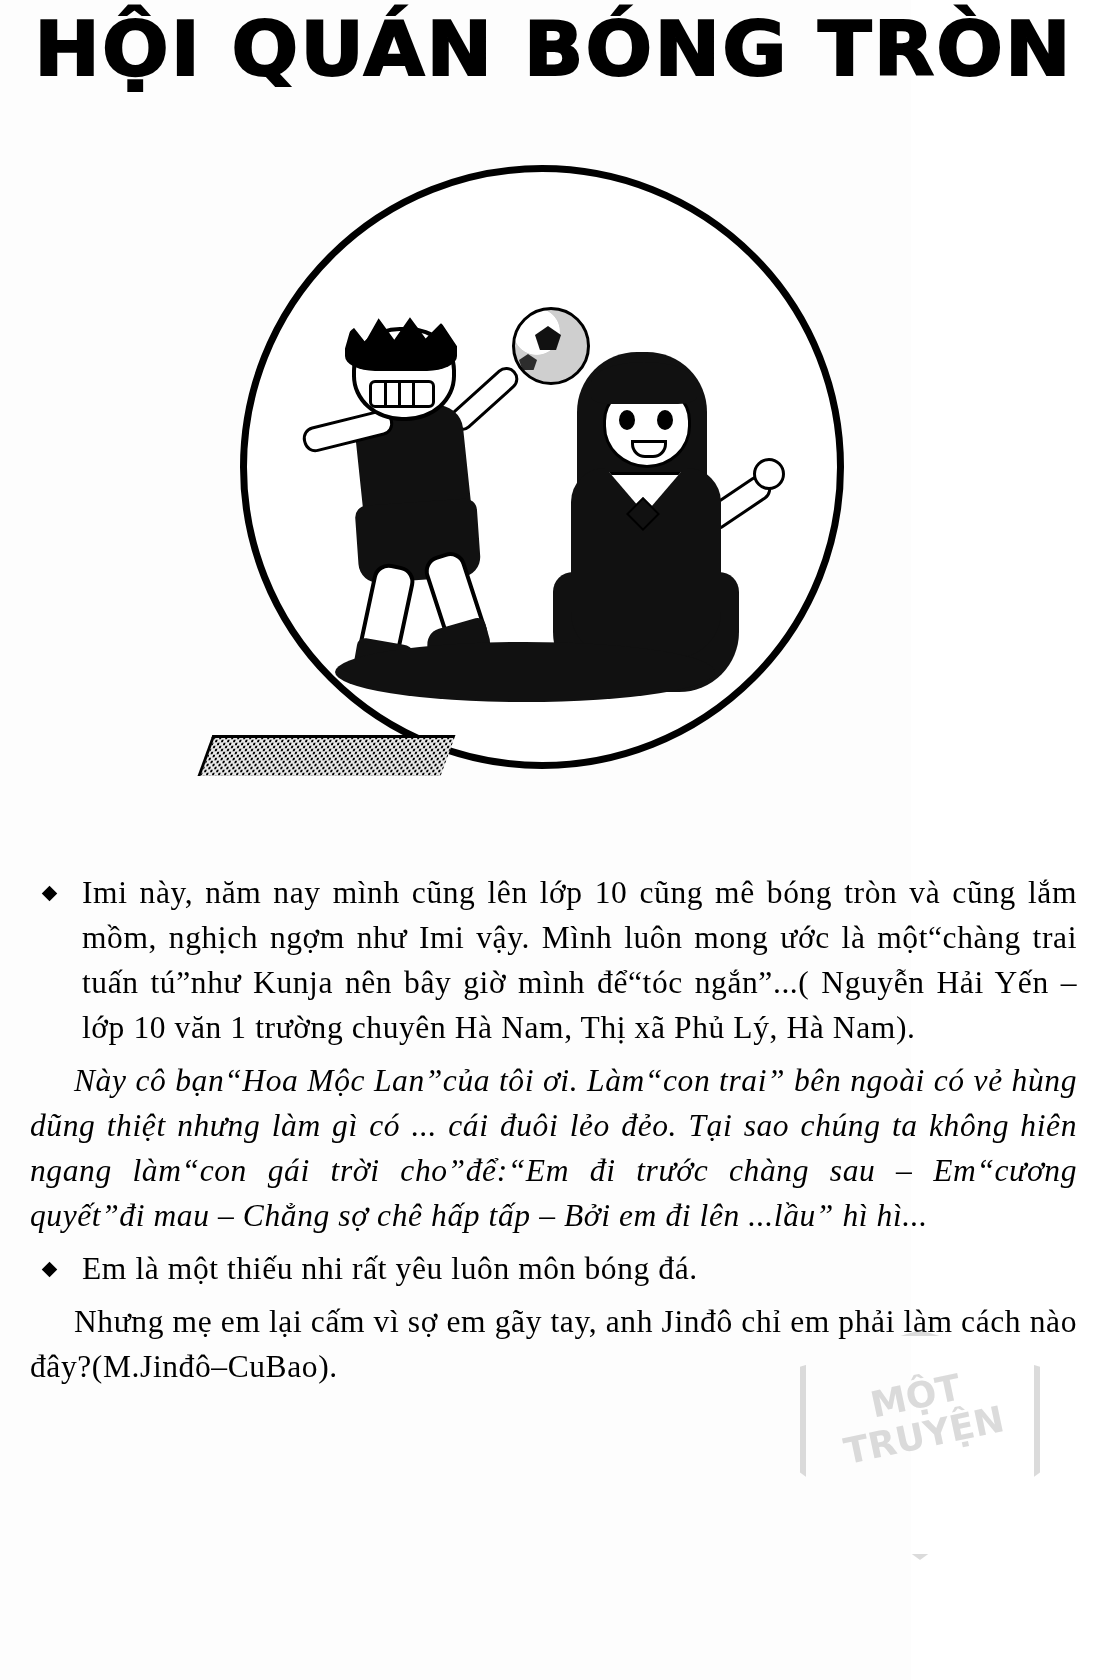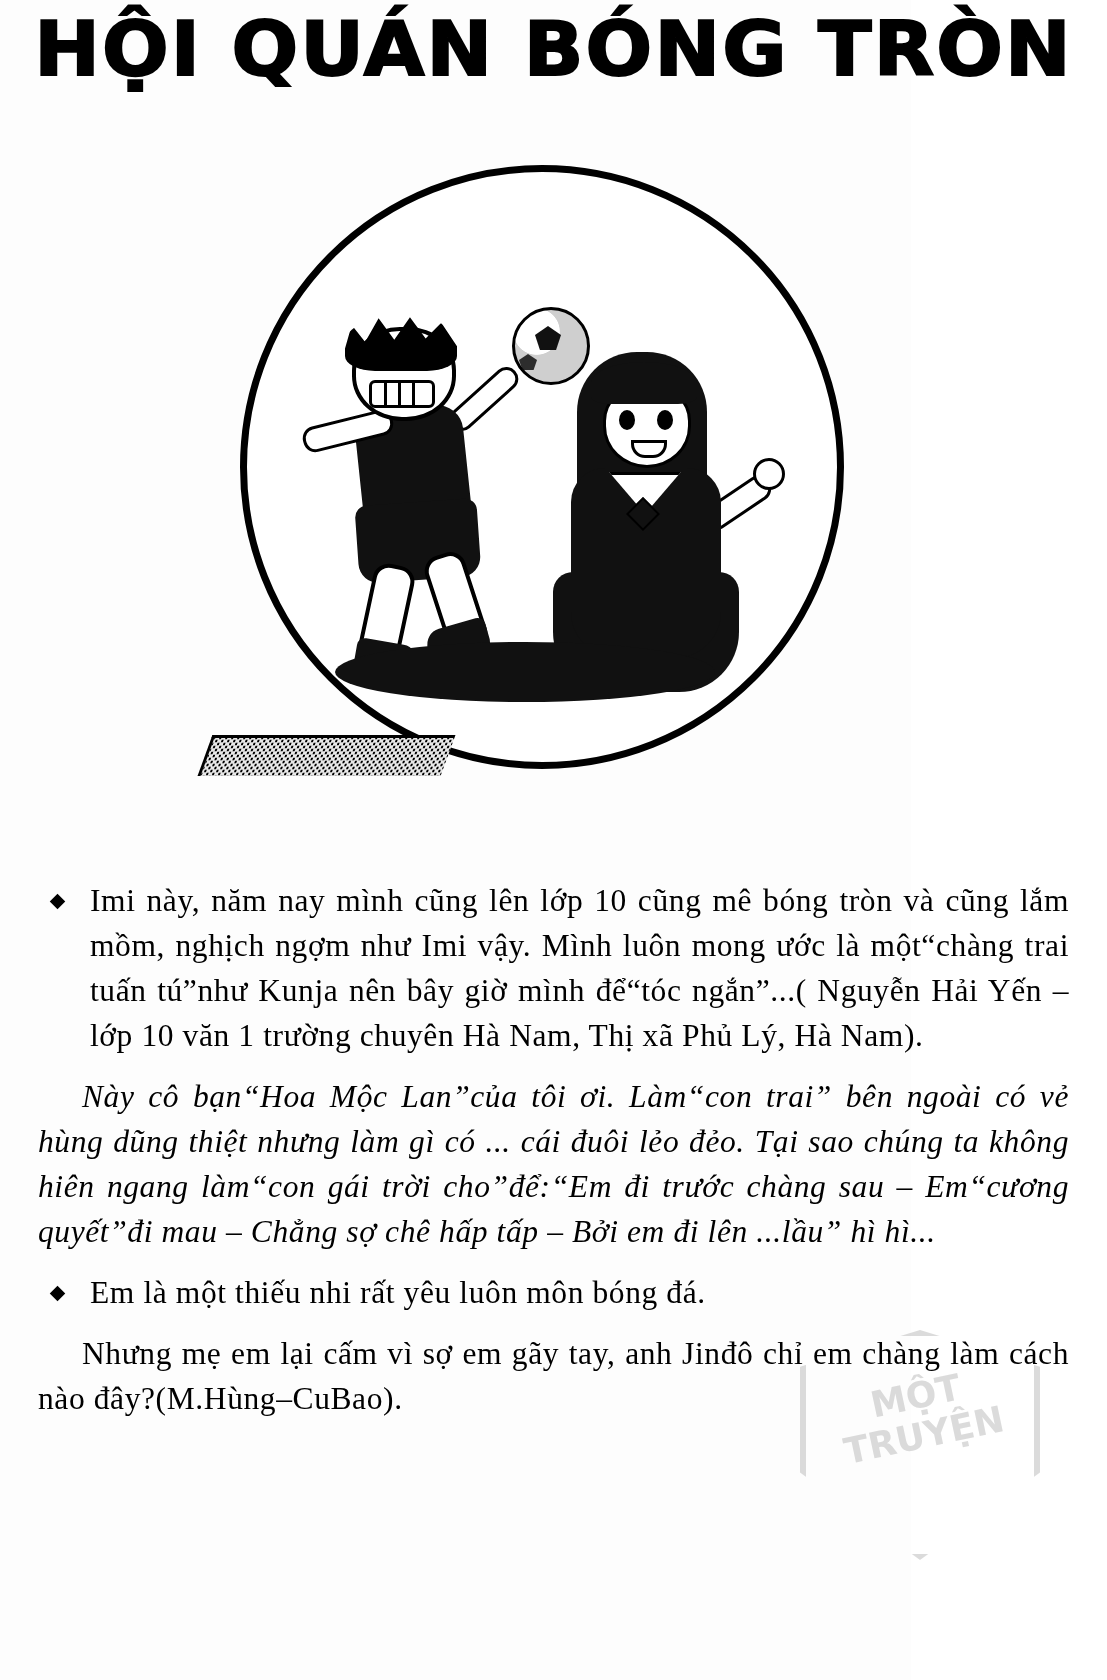--- a/index.html
+++ b/index.html
@@ -308,21 +308,21 @@
     left: 22px;
     top: 862px;
     width: 1063px;
     font-family: "Liberation Serif", serif;
     font-size: 31.5px;
     line-height: 45px;
     letter-spacing: 0.6px;
     color: #000;
   }
   .body-text p {
-    margin: 16px;
+    margin: 8px;
     text-align: justify;
     text-justify: inter-word;
   }
   .p-indent { text-indent: 44px; }
   .bullet-line { position: relative; padding-left: 52px; }
   .bullet-line .bullet {
     position: absolute;
     left: 14px;
     top: 18px;
     width: 11px;
@@ -418,21 +418,21 @@
     <p class="p-indent ital">
       <span>Này cô bạn“Hoa Mộc Lan”của tôi ơi. Làm“con trai” bên ngoài có vẻ hùng dũng thiệt nhưng làm gì có ... cái đuôi lẻo đẻo. Tại sao chúng ta không hiên ngang làm“con gái trời cho”để:“Em đi trước chàng sau – Em“cương quyết”đi mau – Chẳng sợ chê hấp tấp – Bởi em đi lên ...lầu” hì hì...</span>
     </p>
 
     <p class="bullet-line">
       <span class="bullet"></span>
       <span>Em là một thiếu nhi rất yêu luôn môn bóng đá.</span>
     </p>
 
     <p class="p-indent">
-      <span>Nhưng mẹ em lại cấm vì sợ em gãy tay, anh Jinđô chỉ em chàng làm cách nào đây?(M.Hùng–CuBao).</span>
+      <span>Nhưng mẹ em lại cấm vì sợ em gãy tay, anh Jinđô chỉ em phải làm cách nào đây?(M.Jinđô–CuBao).</span>
     </p>
 
 
   </div>
 
   <div class="watermark">
     <div class="wm-shield"></div>
     <div class="wm-text">
       <div>MỘT</div>
       <div>TRUYỆN</div>

